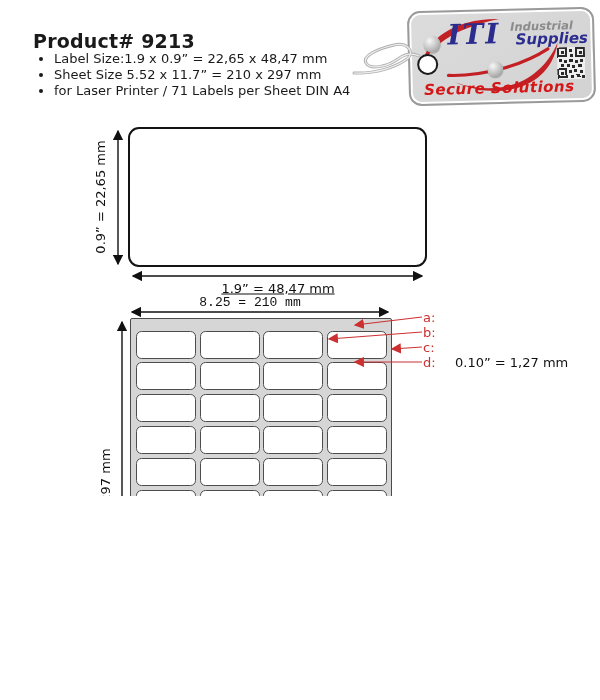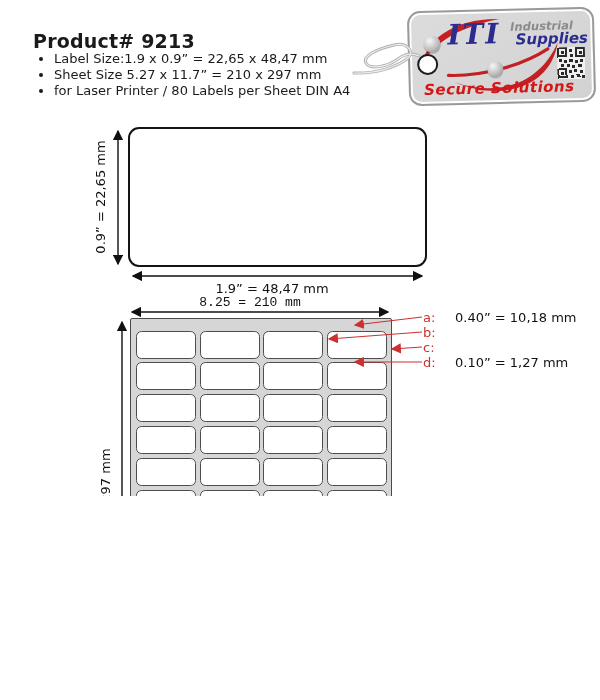--- a/index.html
+++ b/index.html
@@ -76,22 +76,22 @@
   .overlay { position:absolute; left:0; top:0; pointer-events:none; }
 </style>
 </head>
 <body>
 
 <div class="page">
 
   <div class="title">Product# 9213</div>
   <ul class="bullets">
     <li>Label Size:1.9 x 0.9” = 22,65 x 48,47 mm</li>
-    <li>Sheet Size 5.27 x 11.7” = 210 x 297 mm</li>
-    <li>for Laser Printer / 80 Labels per Sheet DIN A4</li>
+    <li>Sheet Size 5.52 x 11.7” = 210 x 297 mm</li>
+    <li>for Laser Printer / 71 Labels per Sheet DIN A4</li>
   </ul>
 
   <div class="tag">
     <svg class="tag-swoosh" viewBox="0 0 187 95">
       <path d="M 90,8 C 46,6 16,26 11,54 C 24,28 52,15 90,8 Z" fill="#c32026"></path>
       <path d="M 44,70 C 90,87 130,72 148,33 C 140,78 90,91 44,70 Z" fill="#c32026"></path>
       <path d="M 38,63 C 72,65 112,55 138,39" fill="none" stroke="#c32026" stroke-width="3.2" stroke-linecap="round"></path>
     </svg>
     <div class="brand-iti">ITI</div>
     <div class="brand-industrial">Industrial</div>
@@ -125,21 +125,21 @@
       </g>
     </svg>
     <div class="tagline">Secure Solutions</div>
     <div class="sphere sphere1"></div>
     <div class="sphere sphere2"></div>
     <div class="hole"></div>
   </div>
 
   <div class="single-label"></div>
   <div class="dim vert" style="left:100px; top:197px;">0.9” = 22,65 mm</div>
-  <div class="dim center" style="left:272px; top:288px;">1.9” = 48,47 mm</div>
+  <div class="dim center" style="left:278px; top:288px;text-decoration:underline;">1.9” = 48,47 mm</div>
 
   <div class="dim center" style="left:250px; top:302px;font-family:Liberation Mono, monospace;">8.25 = 210 mm</div>
   <div class="dim vert" style="left:105px; top:503px;">11.7” = 297 mm</div>
   <div class="sheet">
     <div class="label-grid" style="grid-template-columns: repeat(4, 1fr); grid-template-rows: repeat(11, 1fr);">
         <div class="cell"></div>
         <div class="cell"></div>
         <div class="cell"></div>
         <div class="cell"></div>
         <div class="cell"></div>
@@ -181,21 +181,20 @@
         <div class="cell"></div>
         <div class="cell"></div>
         <div class="cell"></div>
         <div class="cell"></div>
       </div>
   </div>
 
   <div class="annotations">
     <div class="ann-row">
       <span class="ann-key">a:</span>
-      <span class="ann-val">0.40” = 10,18 mm</span>
     </div>
     <div class="ann-row">
       <span class="ann-key">b:</span>
     </div>
     <div class="ann-row">
       <span class="ann-key">c:</span>
     </div>
     <div class="ann-row">
       <span class="ann-key">d:</span>
       <span class="ann-val">0.10” = 1,27 mm</span>

